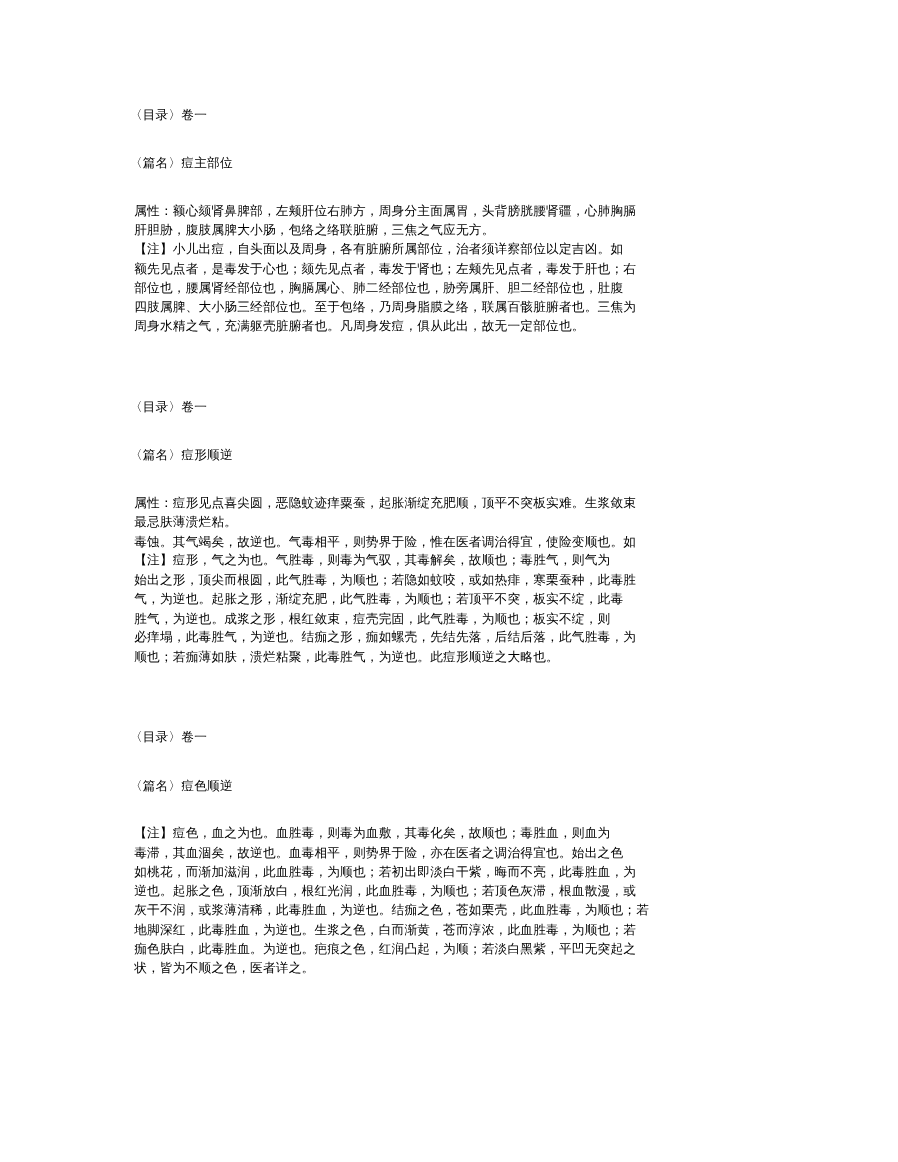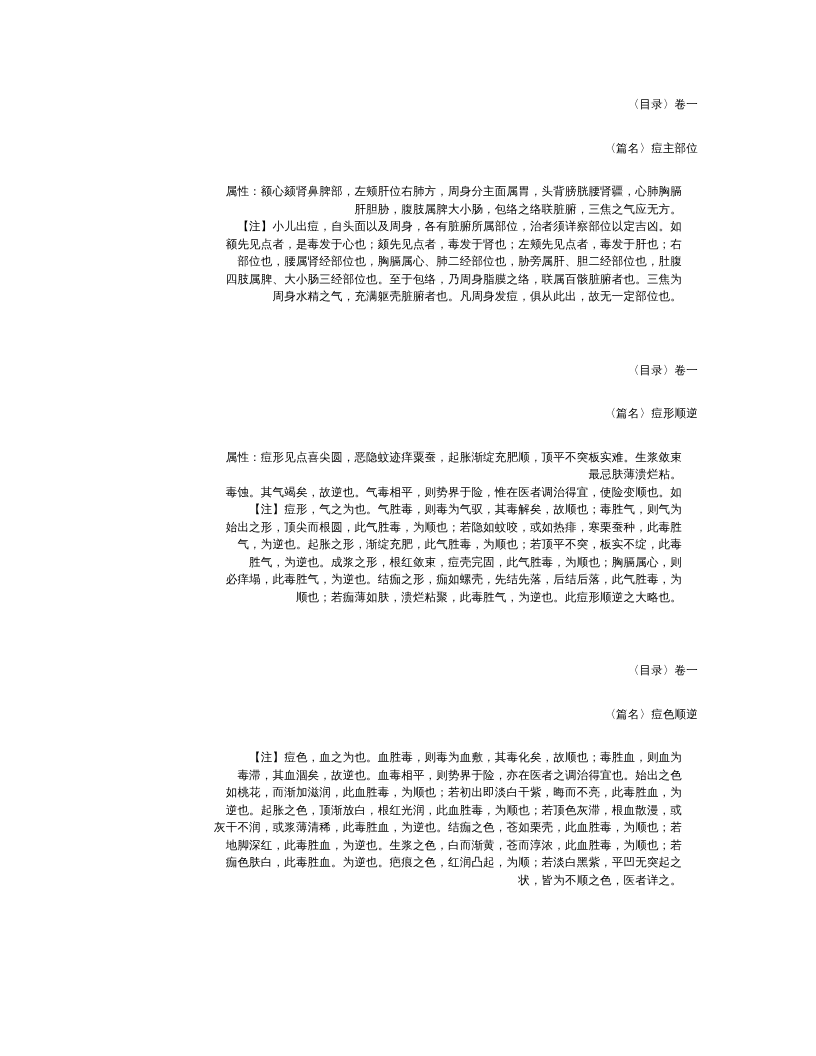--- a/index.html
+++ b/index.html
@@ -16,21 +16,20 @@
   }
   .page {
     position: relative;
     width: 816px;
     height: 1056px;
     box-sizing: border-box;
     padding: 96px 118px 96px 118px;
   }
   .doc-body {
     width: 580px;
-    text-align: right;
   }
   .section {
     margin-bottom: 0;
   }
   .section + .section {
     margin-top: 56px;
   }
   .line {
     font-size: 11.5px;
     line-height: 17.5px;
@@ -38,21 +37,21 @@
     white-space: pre-wrap;
     word-break: break-all;
   }
   .catalog {
     margin-bottom: 26px;
   }
   .title-line {
     margin-bottom: 26px;
   }
   .para {
-    margin: 16px;
+    margin: 4px;
   }
   .para .line {
     display: block;
   }
   .attr-block {
     margin-bottom: 0;
   }
   .note-block {
     margin-top: 0;
   }
@@ -84,21 +83,21 @@
       <div class="line title-line">〈篇名〉痘形顺逆</div>
       <div class="para attr-block">
         <span class="line">属性：痘形见点喜尖圆，恶隐蚊迹痒粟蚕，起胀渐绽充肥顺，顶平不突板实难。生浆敛束</span>
         <span class="line">最忌肤薄溃烂粘。</span>
       </div>
       <div class="para note-block">
         <span class="line">毒蚀。其气竭矣，故逆也。气毒相平，则势界于险，惟在医者调治得宜，使险变顺也。如</span>
         <span class="line">【注】痘形，气之为也。气胜毒，则毒为气驭，其毒解矣，故顺也；毒胜气，则气为</span>
         <span class="line">始出之形，顶尖而根圆，此气胜毒，为顺也；若隐如蚊咬，或如热痱，寒栗蚕种，此毒胜</span>
         <span class="line">气，为逆也。起胀之形，渐绽充肥，此气胜毒，为顺也；若顶平不突，板实不绽，此毒</span>
-        <span class="line">胜气，为逆也。成浆之形，根红敛束，痘壳完固，此气胜毒，为顺也；胸膈属心，则</span>
+        <span class="line">胜气，为逆也。成浆之形，根红敛束，痘壳完固，此气胜毒，为顺也；板实不绽，则</span>
         <span class="line">必痒塌，此毒胜气，为逆也。结痂之形，痂如螺壳，先结先落，后结后落，此气胜毒，为</span>
         <span class="line">顺也；若痂薄如肤，溃烂粘聚，此毒胜气，为逆也。此痘形顺逆之大略也。</span>
       </div>
     </div>
 
     <div class="section">
       <div class="line catalog">〈目录〉卷一</div>
       <div class="line title-line">〈篇名〉痘色顺逆</div>
       <div class="para note-block">
         <span class="line">【注】痘色，血之为也。血胜毒，则毒为血敷，其毒化矣，故顺也；毒胜血，则血为</span>

